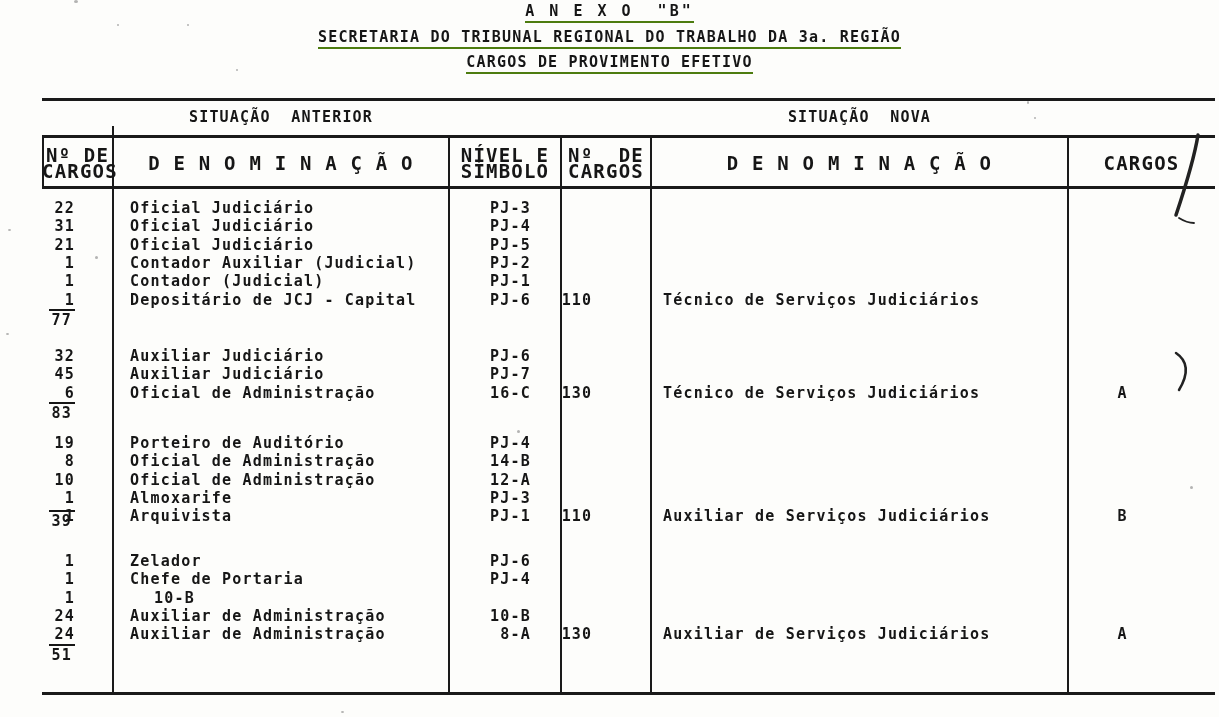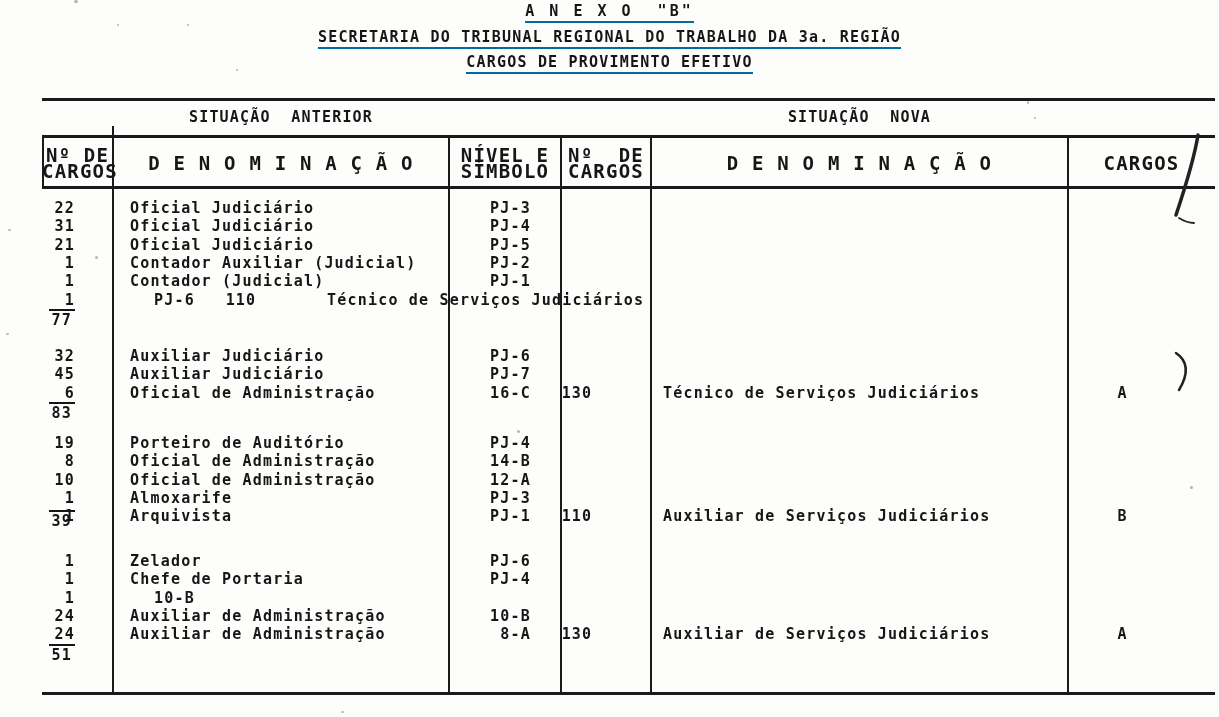--- a/index.html
+++ b/index.html
@@ -11,21 +11,21 @@
     font-family:"DejaVu Sans Mono","Liberation Mono",monospace;
     color:#161616;
     font-weight:bold;
   }
   
   .title-line{
     position:absolute;left:0;width:1219px;
     text-align:center;white-space:pre;
     font-size:15px;line-height:18px;letter-spacing:1.2px;
   }
-  .title-line span{border-bottom:2px solid #0369a1;padding-bottom:1px;}
+  .title-line span{border-bottom:2px solid #4d7c0f;padding-bottom:1px;}
   #title1{top:2px;letter-spacing:3px;}
   #title2{top:28px;}
   #title3{top:53px;}
   
   .hrule{position:absolute;left:42px;width:1173px;height:3px;background:#1a1a1a;}
   .vline{position:absolute;width:2px;background:#1a1a1a;}
   
   .band-label{
     position:absolute;top:108px;height:18px;line-height:18px;
     text-align:center;white-space:pre;font-size:15px;letter-spacing:1.2px;
@@ -139,20 +139,21 @@
       <div class="trow" style="top: 272.2px;">
         <div class="cell c1">1</div>
         <div class="cell c2">Contador (Judicial)</div>
         <div class="cell c3">PJ-1</div>
         <div class="cell c4"></div>
         <div class="cell c5"></div>
         <div class="cell c6"></div>
       </div>
       <div class="trow" style="top: 290.5px;">
         <div class="cell c1">1</div>
+        <div class="cell c2">Depositário de JCJ - Capital</div>
         <div class="cell c3">PJ-6</div>
         <div class="cell c4">110</div>
         <div class="cell c5">Técnico de Serviços Judiciários</div>
         <div class="cell c6"></div>
       </div>
       <div class="trow" style="top: 308.8px;">
         <div class="cell c1"><span class="total">77</span></div>
       </div>
       <div class="trow" style="top: 347px;">
         <div class="cell c1">32</div>

